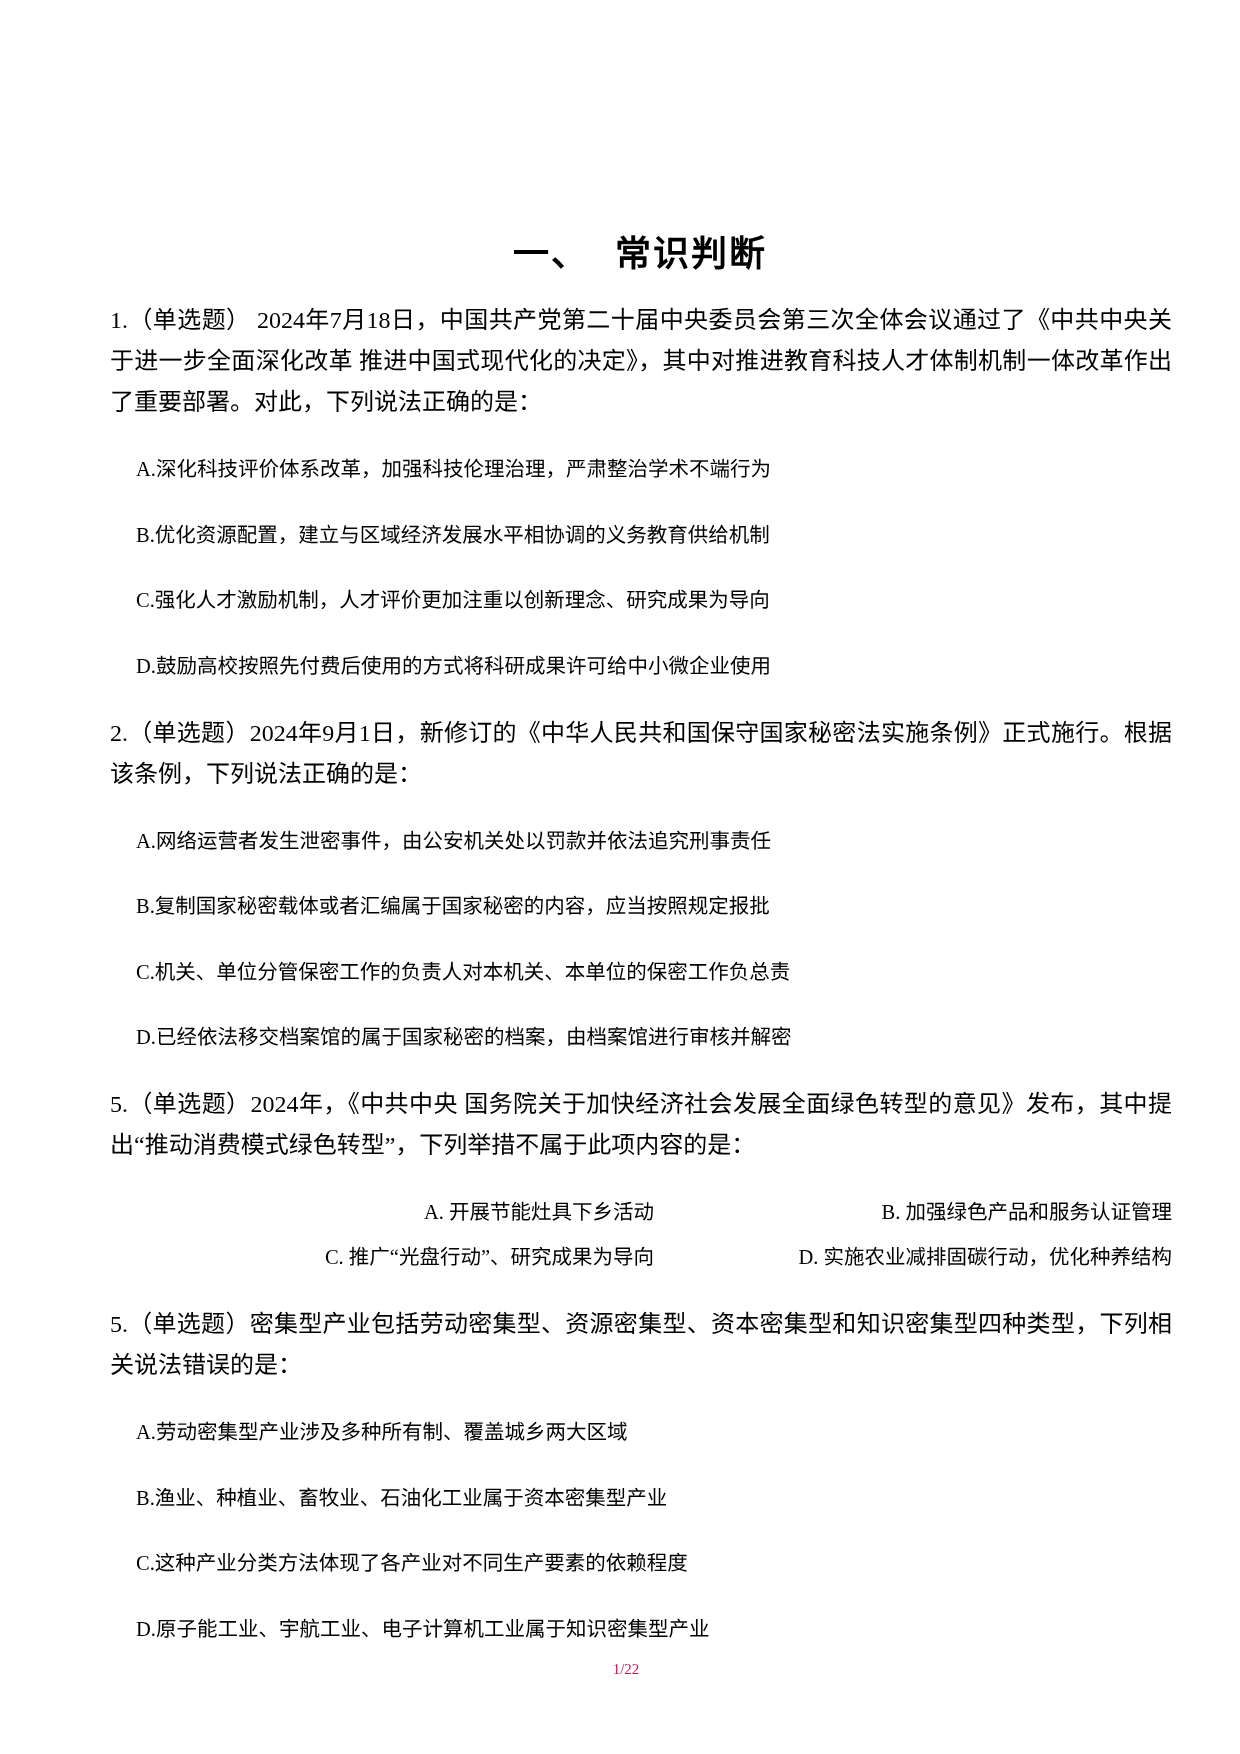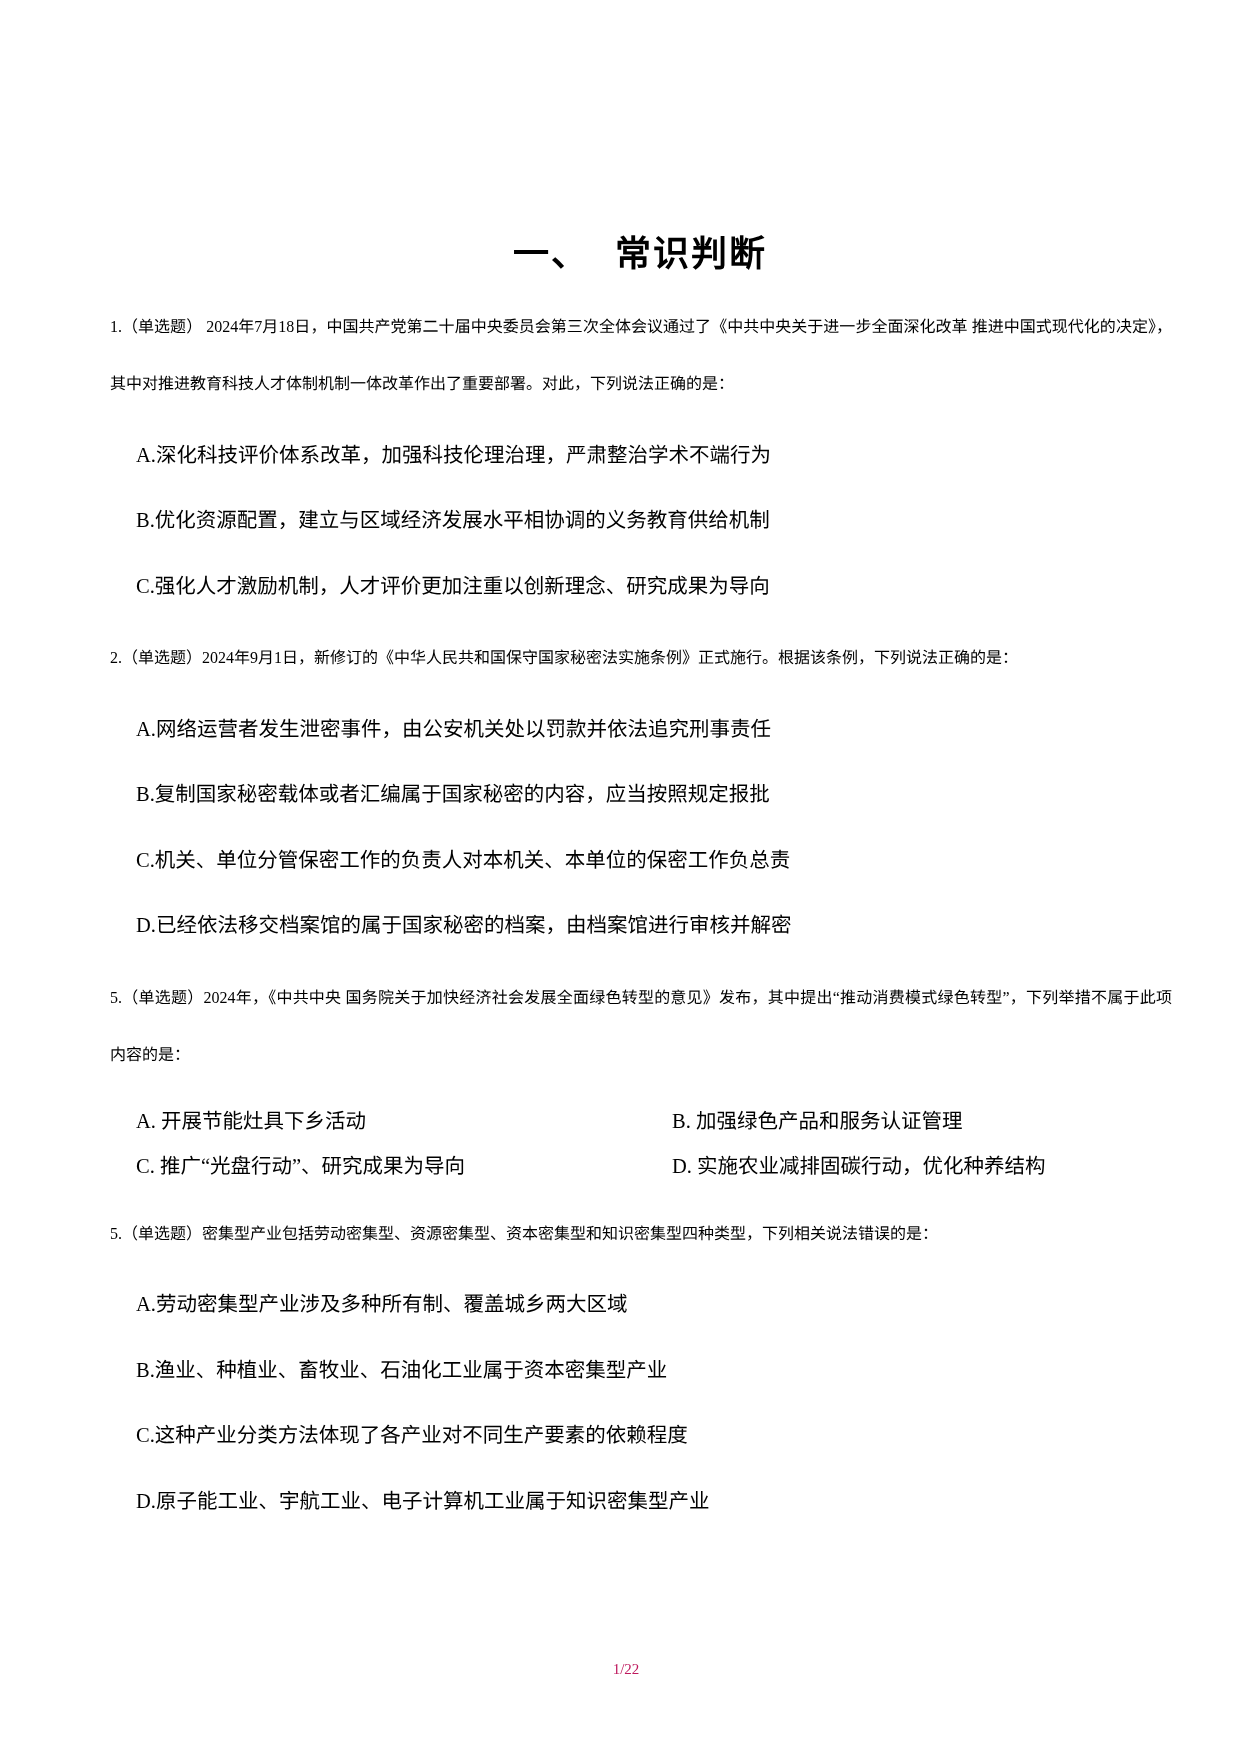--- a/index.html
+++ b/index.html
@@ -36,22 +36,22 @@
     margin: 0 0 22px 0;
     padding-left: 40px;
   }
   .section-title .num { margin-right: 26px; }
 
   
   .question {
     margin-bottom: 2px;
   }
   .q-stem {
-    font-size: 16px;
-    line-height: 57px;
+    font-size: 24px;
+    line-height: 41px;
     text-indent: 0;
     padding-left: 42px;
     text-align: justify;
     text-justify: inter-ideograph;
   }
 
   
   .opt {
     font-size: 20.5px;
     line-height: 45px;
@@ -59,20 +59,21 @@
     text-align: justify;
     text-justify: inter-ideograph;
   }
 
   
   .opt-row {
     display: flex;
     font-size: 20.5px;
     line-height: 45px;
     padding-left: 68px;
+    text-align: right;
   }
   .opt-row .col {
     width: 50%;
     box-sizing: border-box;
   }
   .opt-row .col.right { padding-left: 18px; }
 
   
   .footer {
     position: absolute;
@@ -94,20 +95,21 @@
 
     <h1 class="section-title">
       <span class="num">一、</span><span>常识判断</span>
     </h1>
 
     <div class="question">
       <p class="q-stem">1.（单选题） 2024年7月18日，中国共产党第二十届中央委员会第三次全体会议通过了《中共中央关于进一步全面深化改革 推进中国式现代化的决定》，其中对推进教育科技人才体制机制一体改革作出了重要部署。对此，下列说法正确的是：</p>
       <p class="opt">A.深化科技评价体系改革，加强科技伦理治理，严肃整治学术不端行为</p>
       <p class="opt">B.优化资源配置，建立与区域经济发展水平相协调的义务教育供给机制</p>
       <p class="opt">C.强化人才激励机制，人才评价更加注重以创新理念、研究成果为导向</p>
+      <p class="opt">D.鼓励高校按照先付费后使用的方式将科研成果许可给中小微企业使用</p>
     </div>
 
     <div class="question">
       <p class="q-stem">2.（单选题）2024年9月1日，新修订的《中华人民共和国保守国家秘密法实施条例》正式施行。根据该条例，下列说法正确的是：</p>
       <p class="opt">A.网络运营者发生泄密事件，由公安机关处以罚款并依法追究刑事责任</p>
       <p class="opt">B.复制国家秘密载体或者汇编属于国家秘密的内容，应当按照规定报批</p>
       <p class="opt">C.机关、单位分管保密工作的负责人对本机关、本单位的保密工作负总责</p>
       <p class="opt">D.已经依法移交档案馆的属于国家秘密的档案，由档案馆进行审核并解密</p>
     </div>
 

